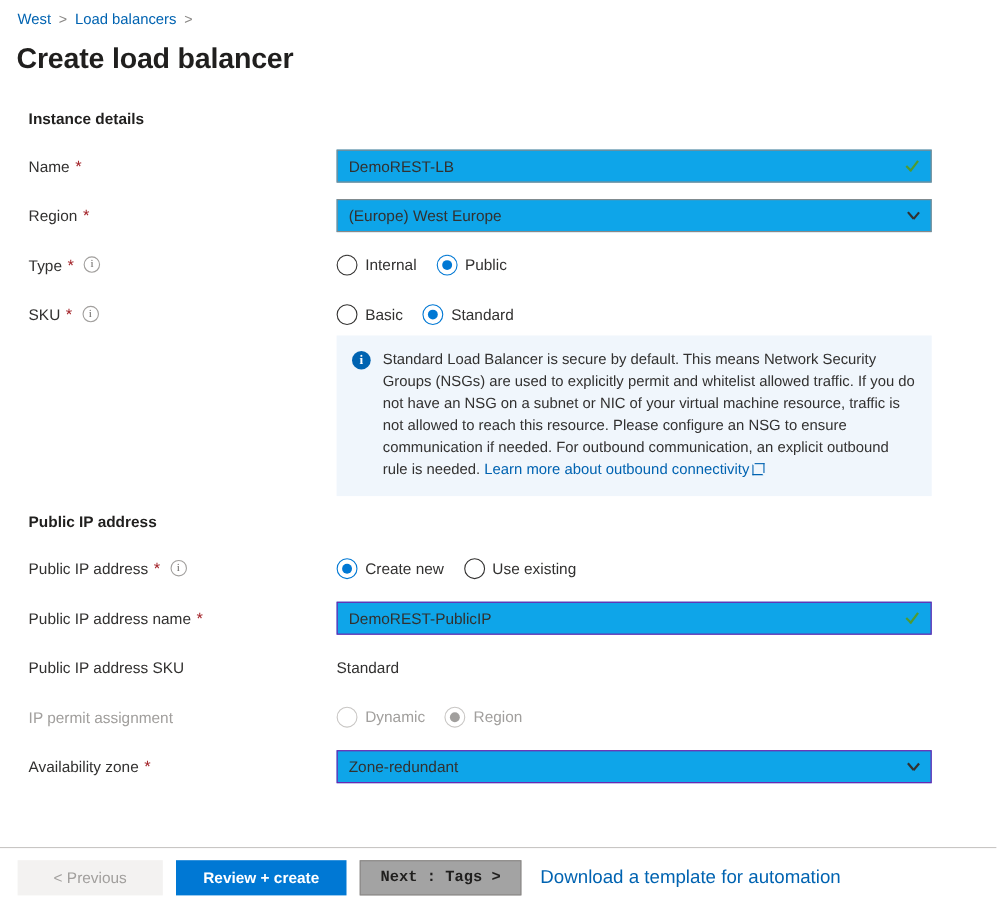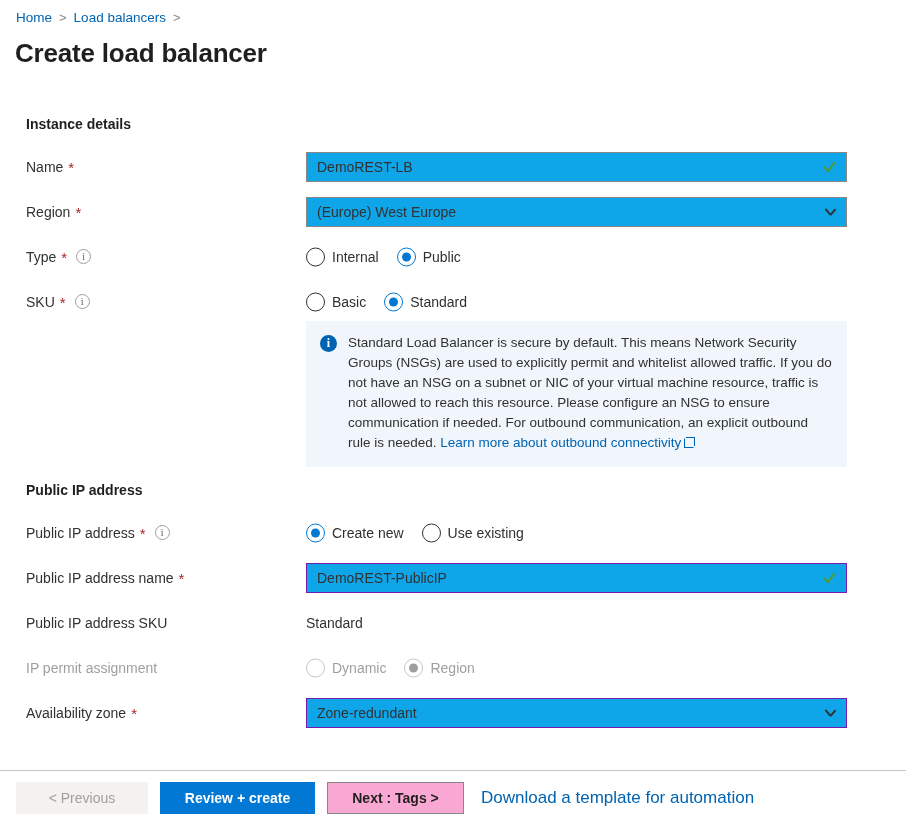--- a/index.html
+++ b/index.html
@@ -25,21 +25,21 @@
 
   
   .page-title {
     position: absolute; left: 15px; top: 36px;
     font-size: 26px; line-height: 34px;
     font-weight: 600; color: #201f1e;
     letter-spacing: -0.2px;
   }
 
   
-  .form { position: absolute; left: 0; top: 116px; width: 906px; }
+  .form { position: absolute; left: 0; top: 100px; width: 906px; }
 
   .section-head {
     font-size: 14px; font-weight: 700; color: #201f1e;
     margin-left: 26px;
   }
 
   .row { position: relative; height: 45px; }
   .row-label {
     position: absolute; left: 26px; top: 50%;
     transform: translateY(-50%);
@@ -196,34 +196,34 @@
     font-size: 14px; font-weight: 600;
     display: flex; align-items: center; justify-content: center;
     cursor: pointer; border: 1px solid transparent;
   }
   .btn.primary { background: #0078d4; color: #fff; min-width: 155px; }
   .btn.ghost-disabled {
     background: #f3f2f1; color: #a19f9d; min-width: 132px;
     font-weight: 400; cursor: default;
   }
   .btn.outline {
-    background: #f9a8d4; color: #201f1e;
-    border-color: #8a8886; min-width: 137px;
+    background: #a3a3a3; color: #201f1e;
+    border-color: #8a8886; min-width: 137px; font-family: Liberation Mono, monospace;
   }
   .foot-link {
     font-size: 17px; color: #0063b1; cursor: pointer; margin-left: 5px;
   }
 </style>
 </head>
 <body>
 
 <div class="page">
 
   <div class="breadcrumb">
-    <span class="crumb-link">Home</span>
+    <span class="crumb-link">West</span>
     <span class="crumb-sep">&gt;</span>
     <span class="crumb-link">Load balancers</span>
     <span class="crumb-sep">&gt;</span>
   </div>
 
   <div class="page-title">Create load balancer</div>
 
   <div class="form">
 
     <div class="section-head">Instance details</div>

